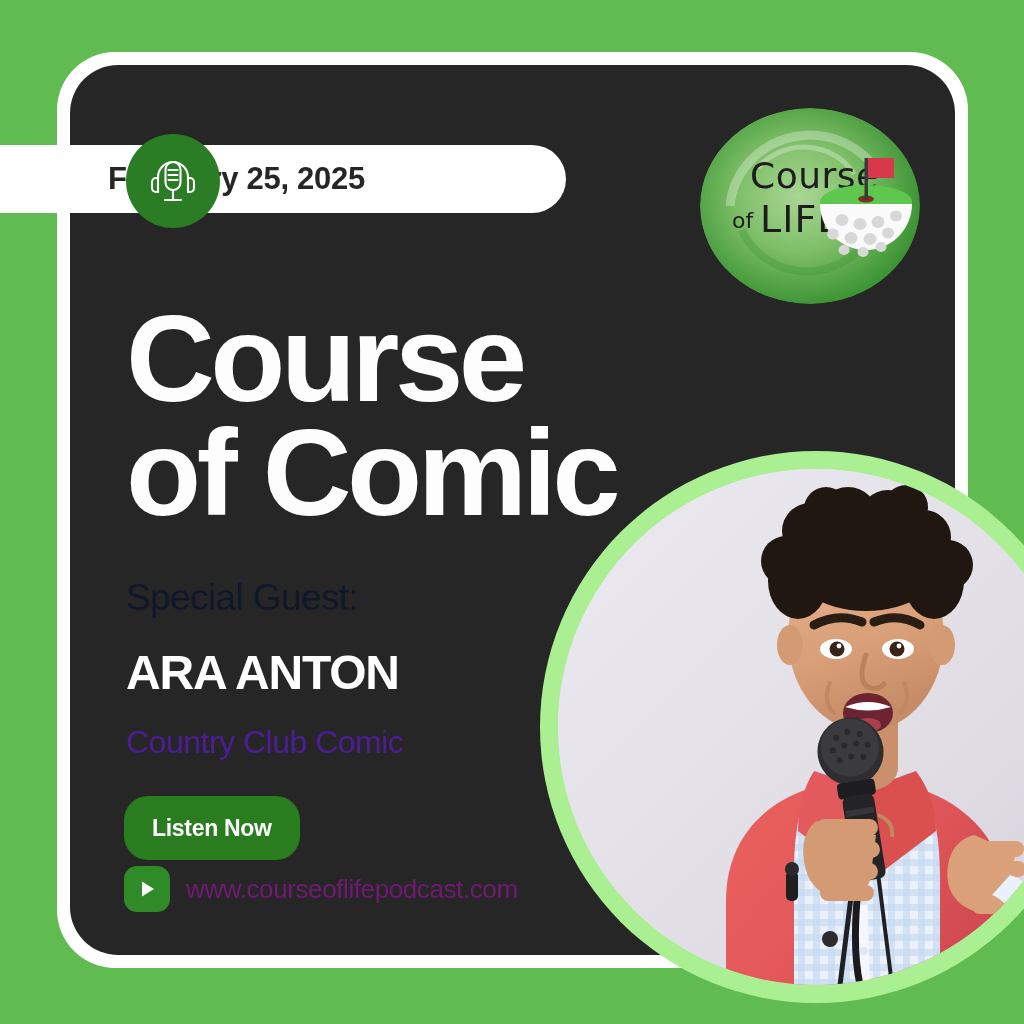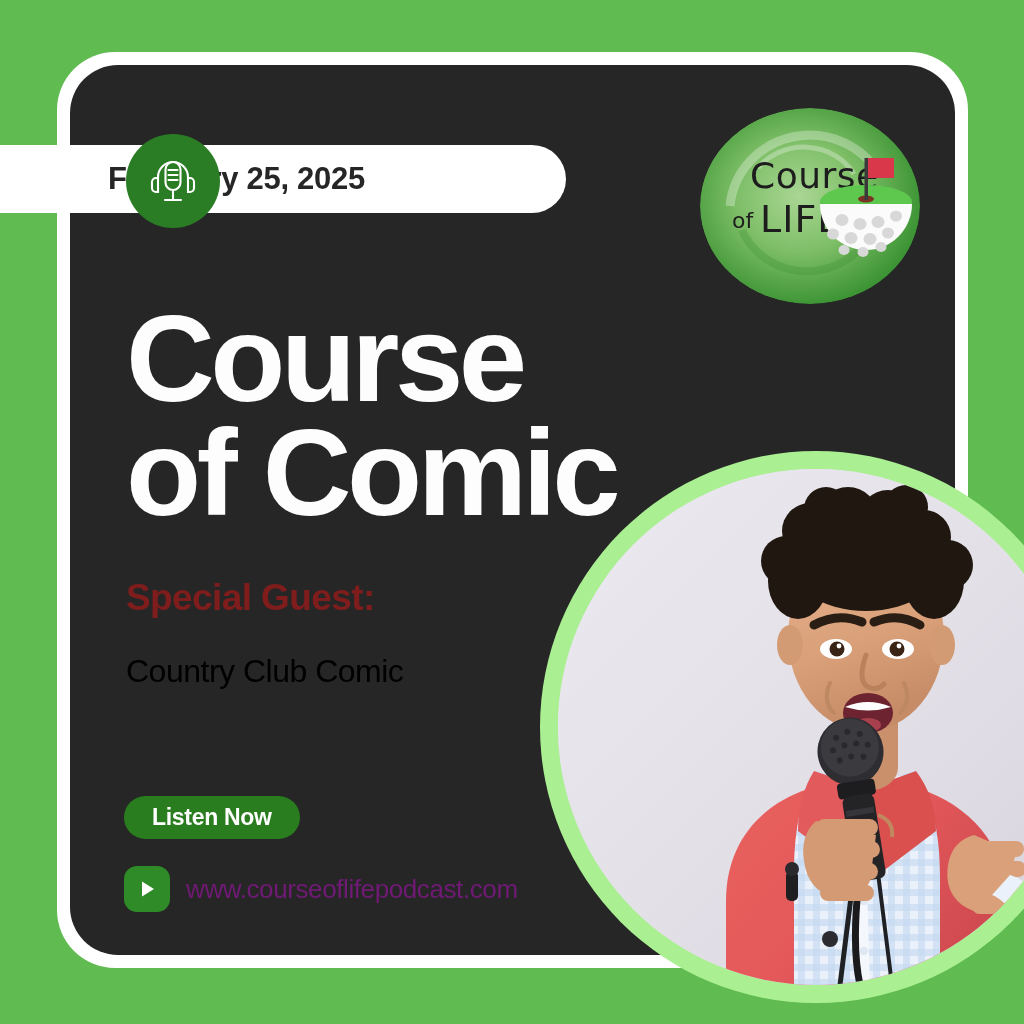--- a/index.html
+++ b/index.html
@@ -57,38 +57,38 @@
     position:absolute; left:126px; top:302px;
     z-index:4; color:#fdfdfd;
     font-size:123px; font-weight:bold;
     line-height:0.93; letter-spacing:-4.5px;
   }
   #headline .l2{ display:block; }
 
   
   #guest-block{ position:absolute; left:126px; top:577px; z-index:4; }
   #guest-label{
-    font-size:37px; font-weight:700; color:#7f1d1d;
+    font-size:37px; font-weight:400; color:#0f172a;
     letter-spacing:-0.6px;
   }
   #guest-name{
     margin-top:26px;
     font-size:48px; font-weight:bold; color:#ffffff;
     letter-spacing:-1.2px;
   }
   #guest-role{
-    margin-top:34px;
-    font-size:32px; font-weight:300; color:#000000;
+    margin-top:24px;
+    font-size:32px; font-weight:300; color:#4c1d95;
     letter-spacing:-0.5px;
   }
 
   
   #listen-btn{
     position:absolute; left:124px; top:796px; z-index:5;
-    height:43px; padding:16px 28px; border:none;
+    height:64px; padding:16px 28px; border:none;
     border-radius:24px; background:#2a7d1f;
     color:#ffffff; font-size:23px; font-weight:bold;
     font-family:"Liberation Sans", sans-serif;
     letter-spacing:-0.3px; cursor:pointer;
     display:flex; align-items:center;
   }
 
   
   #url-row{
     position:absolute; left:124px; top:866px; z-index:5;
@@ -173,20 +173,21 @@
   </svg>
 </div>
 
 <div id="headline">
   <span class="l1">Course</span>
   <span class="l2">of Comic</span>
 </div>
 
 <div id="guest-block">
   <div id="guest-label">Special Guest:</div>
+  <div id="guest-name">ARA ANTON</div>
   <div id="guest-role">Country Club Comic</div>
 </div>
 
 <button id="listen-btn">Listen Now</button>
 
 <div id="url-row">
   <span id="play-chip">
     <svg width="22" height="22" viewBox="0 0 22 22">
         <path d="M6 3.5 L18 11 L6 18.5 Z" fill="#ffffff"></path>
       </svg>

